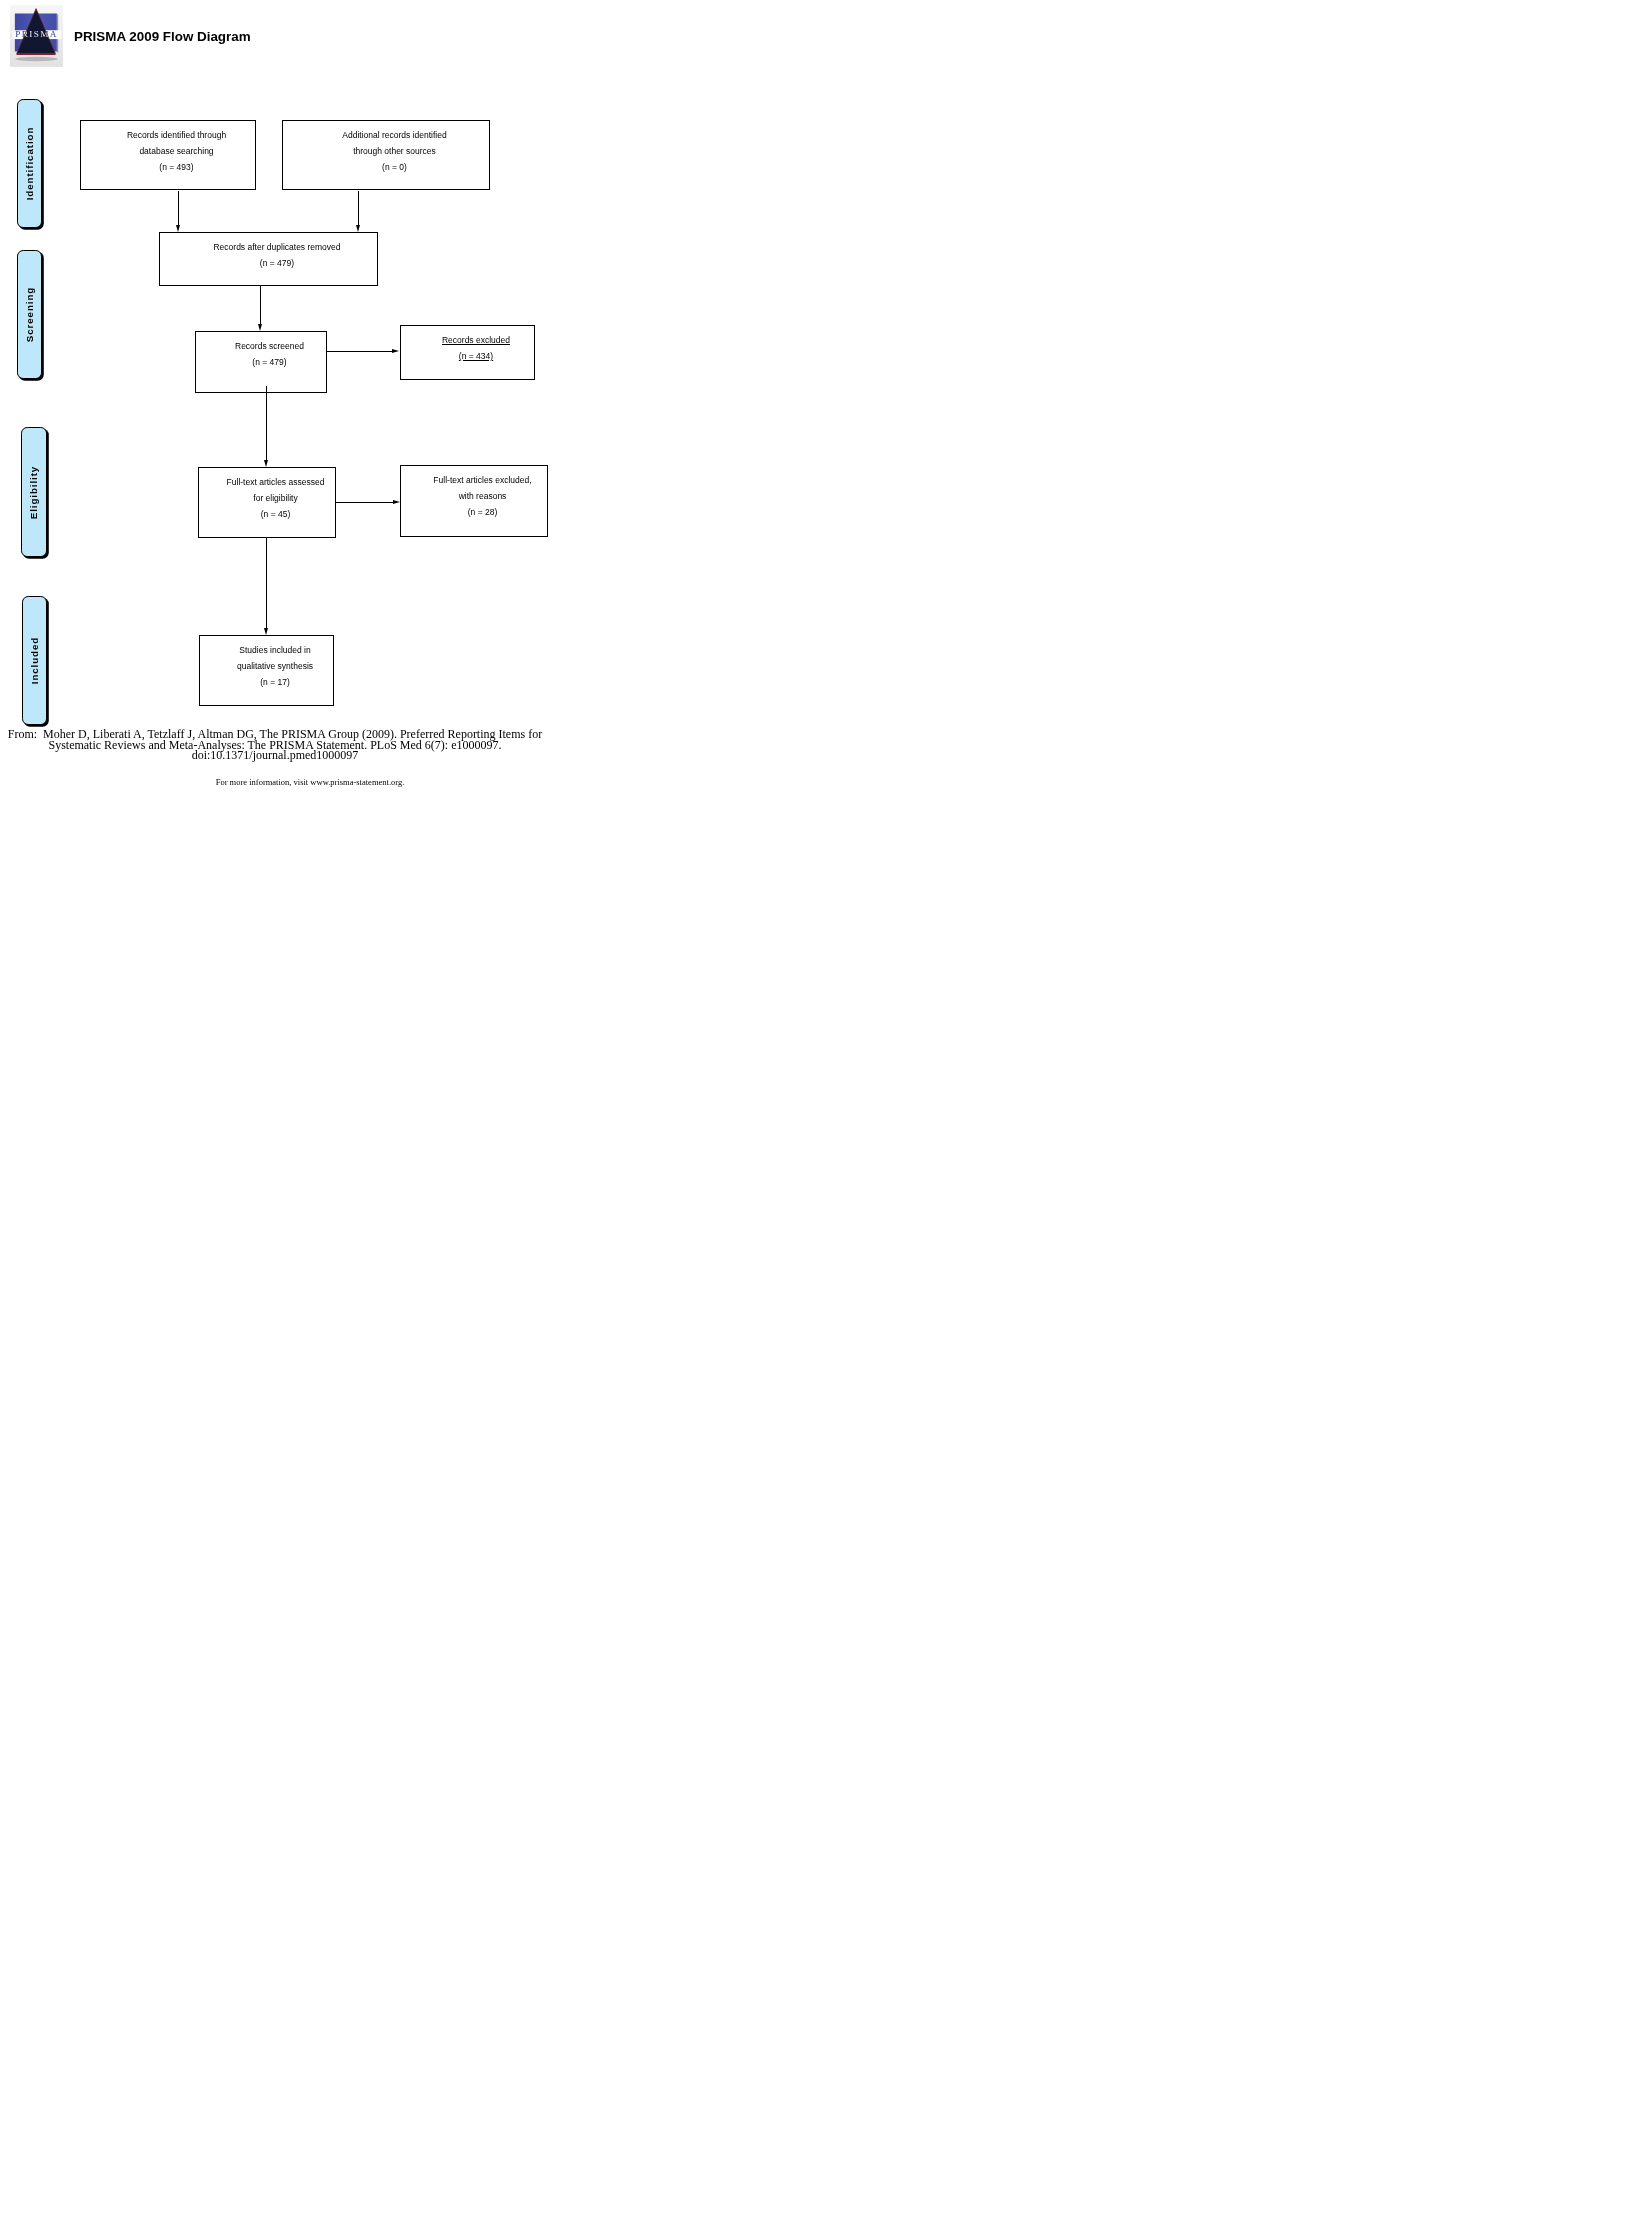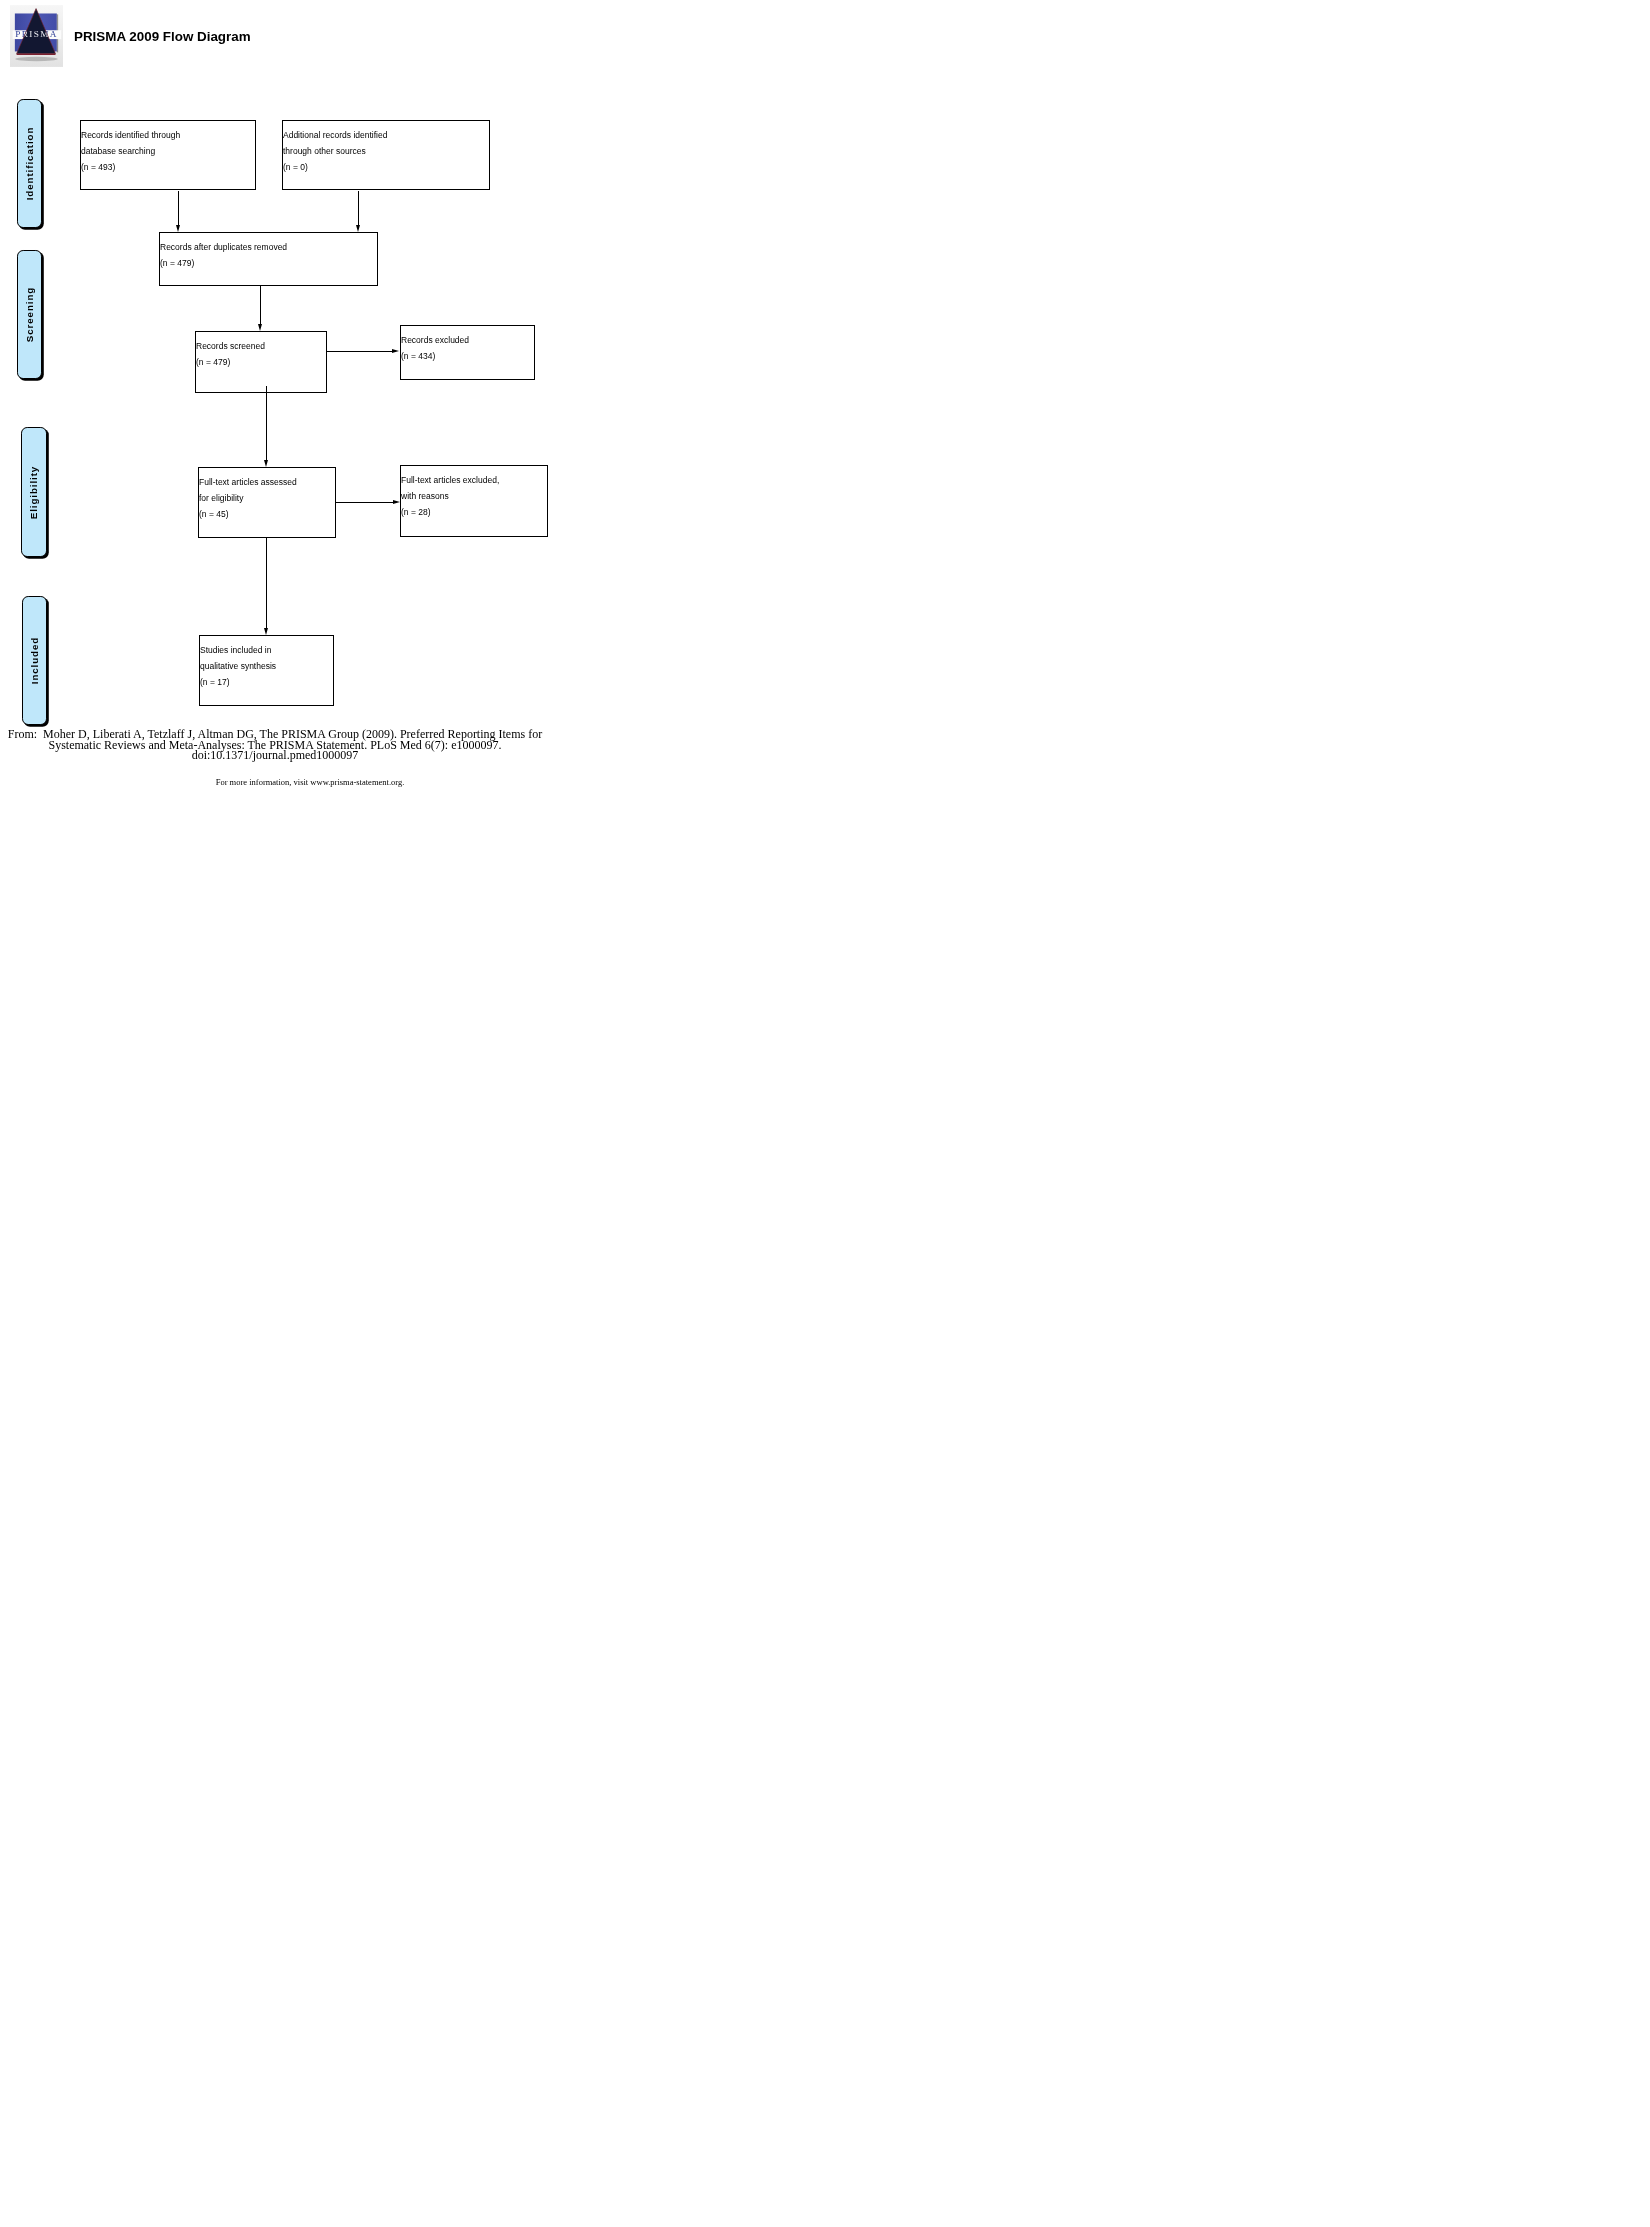--- a/index.html
+++ b/index.html
@@ -35,29 +35,30 @@
   #stage-identification { left: 17.4px; top: 99px; width: 25px; height: 129px; }
   #stage-screening      { left: 17.4px; top: 250px; width: 25px; height: 129px; }
   #stage-eligibility    { left: 20.5px; top: 427px; width: 26px; height: 130px; }
   #stage-included       { left: 22px; top: 596px; width: 25.4px; height: 129px; }
   
   .fbox {
     position: absolute;
     background: #fff;
     border: 1.3px solid #000;
     box-sizing: border-box;
-    text-align: left;
+    text-align: center;
     padding-top: 6.2px;
+    padding-left: 17px;
   }
   .fbox .bline { font-size: 8.5px; line-height: 16px; color: #000; white-space: nowrap; }
   #box-identified        { left: 80px; top: 120px;  width: 176px; height: 70px; }
   #box-additional        { left: 282px; top: 120px;  width: 208px; height: 70px; }
   #box-deduplicated      { left: 159px; top: 232px;  width: 219px; height: 54px; }
   #box-screened          { left: 195px; top: 331px;  width: 132px; height: 62px; }
-  #box-excluded          { left: 400px; top: 325px;  width: 135px; height: 55px; }
+  #box-excluded          { left: 400px; top: 325px;  width: 135px; height: 55px; text-decoration: underline; }
   #box-fulltext          { left: 198px; top: 467px; width: 138px; height: 71px; }
   #box-fulltext-excluded { left: 400px; top: 465px; width: 148px; height: 72px; }
   #box-included-studies  { left: 199px; top: 635px; width: 135px; height: 71px; }
   
   .arrow { position: absolute; }
   .vline { position: absolute; width: 1.3px; background: #000; }
   .hline { position: absolute; height: 1.3px; background: #000; }
   .head-down {
     position: absolute; width: 0; height: 0;
     border-left: 2.7px solid transparent; border-right: 2.7px solid transparent;

